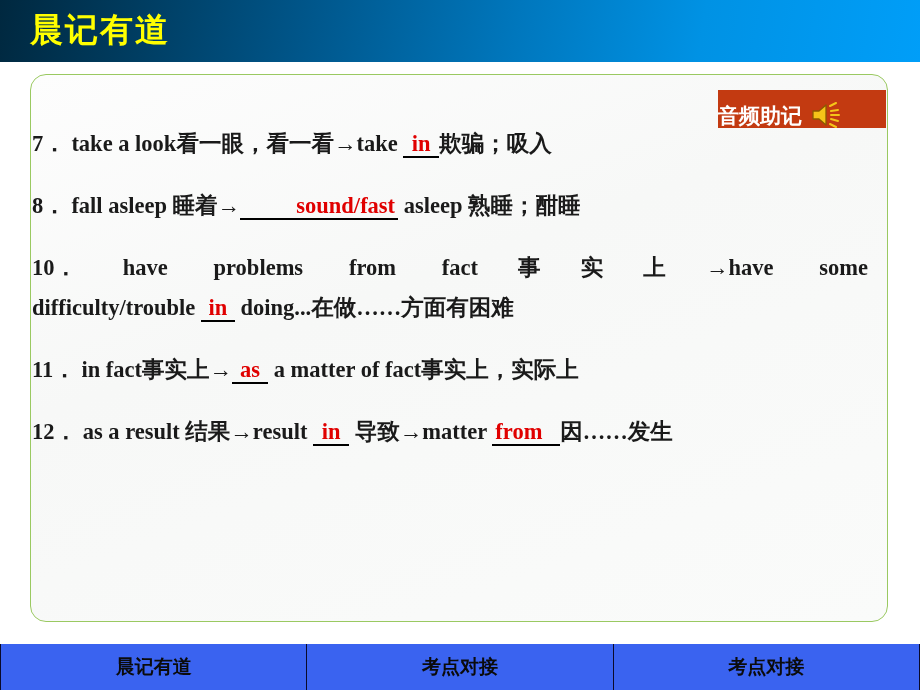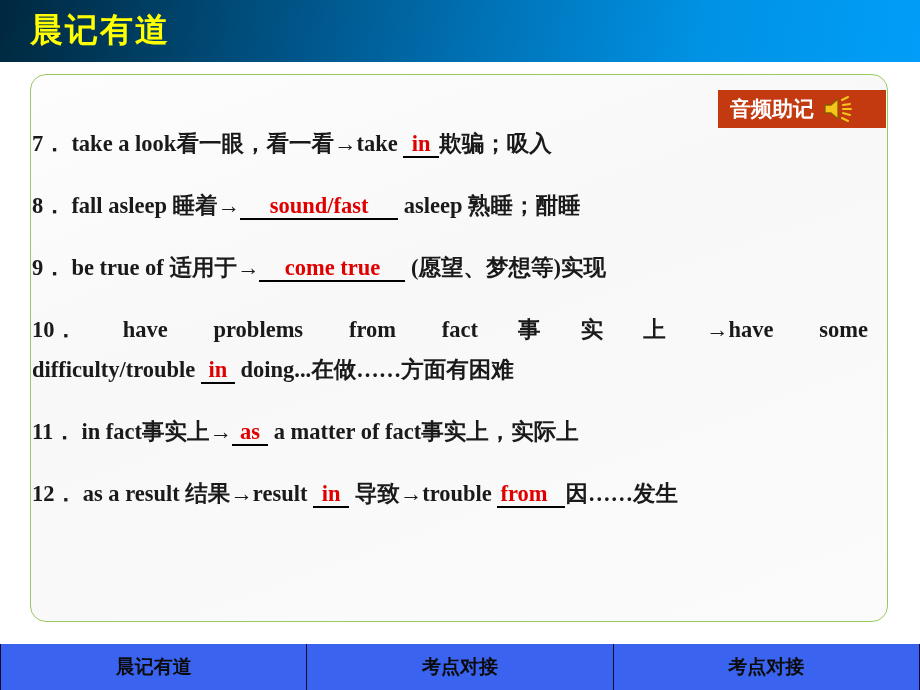--- a/index.html
+++ b/index.html
@@ -56,24 +56,23 @@
 
   
   .audio-badge {
     position: absolute;
     left: 718px;
     top: 90px;
     width: 168px;
     height: 38px;
     background: #c33a11;
     display: flex;
-    align-items: center;
+    align-items: flex-end;
     justify-content: flex-start;
     box-sizing: border-box;
-    padding-left: 12px;
   }
   .audio-badge-label {
     color: #ffffff;
     font-size: 21px;
     font-weight: bold;
     font-family: "DejaVu Sans", "Liberation Sans", sans-serif;
     letter-spacing: 0px;
     line-height: 24px;
   }
   .speaker-icon {
@@ -117,21 +116,21 @@
   .blank {
     color: #e00000;
     border-bottom: 2.2px solid #000000;
     padding: 0 3px;
     text-decoration: none;
     display: inline-block;
     line-height: 24px;
   }
   .blank.wide {
     min-width: 152px;
-    text-align: center;
+    text-align: right;
   }
   .blank.med {
     min-width: 140px;
     text-align: center;
   }
   .blank.sm {
     min-width: 30px;
     text-align: center;
   }
   .blank.xs {
@@ -199,45 +198,41 @@
   <div class="line">
     <span class="num">7．</span>
     <span>take a look看一眼，看一看→take </span><span class="blank sm">in</span><span>欺骗；吸入</span>
   </div>
 
   <div class="line">
     <span class="num">8．</span>
     <span>fall asleep 睡着→</span><span class="blank wide">sound/fast</span><span> asleep 熟睡；酣睡</span>
   </div>
 
-  <div class="line">
-    <span class="num">9．</span>
-    <span>be true of 适用于→</span><span class="blank med">come true</span><span> (愿望、梦想等)实现</span>
-  </div>
 
   <div class="line just">
     <span class="num">10．</span>
     <span>have</span>
     <span>problems</span>
     <span>from</span>
     <span>fact事实上→have</span>
     <span>some</span>
   </div>
   <div class="line cont">
     <span>difficulty/trouble </span><span class="blank xs">in</span><span> doing...在做……方面有困难</span>
   </div>
 
   <div class="line">
     <span class="num">11．</span>
     <span>in fact事实上→</span><span class="blank sm">as</span><span> a matter of fact事实上，实际上</span>
   </div>
 
   <div class="line">
     <span class="num">12．</span>
-    <span>as a result 结果→result </span><span class="blank sm">in</span><span> 导致→trouble </span><span class="blank from">from</span><span>因……发生</span>
+    <span>as a result 结果→result </span><span class="blank sm">in</span><span> 导致→matter </span><span class="blank from">from</span><span>因……发生</span>
   </div>
 
 </div>
 
 <div class="footer">
   <div class="footer-cell">
     <span>晨记有道</span>
   </div>
   <div class="footer-cell">
     <span>考点对接</span>

